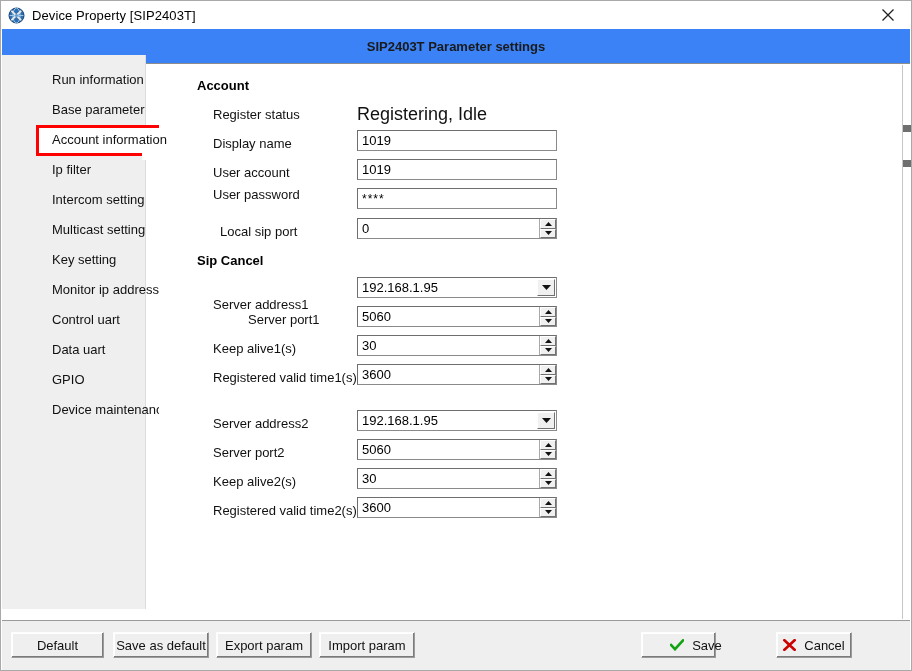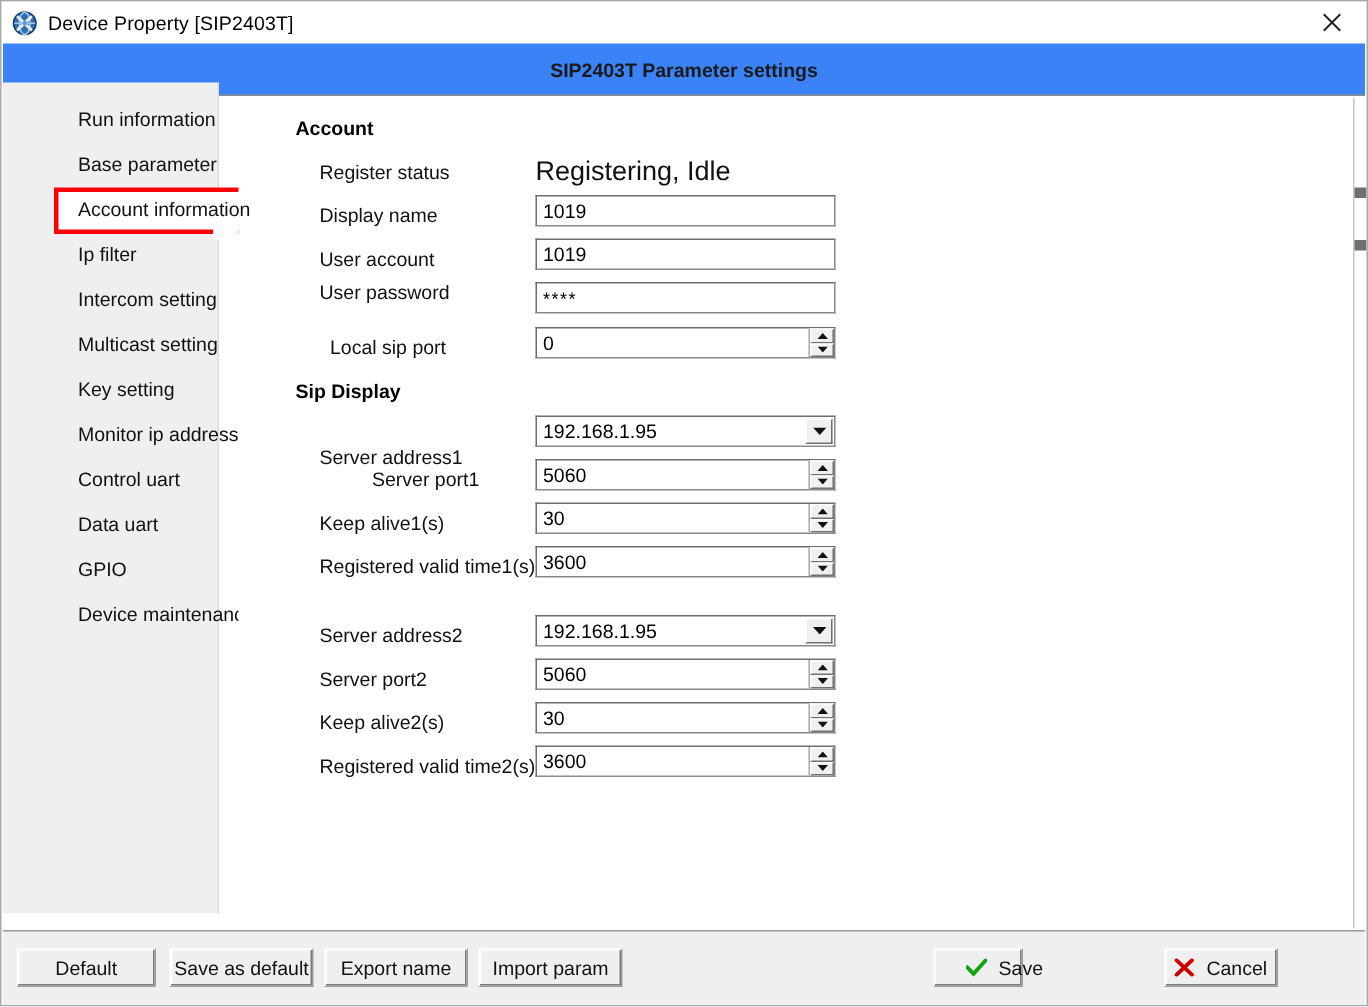--- a/index.html
+++ b/index.html
@@ -316,21 +316,21 @@
             </svg>
         </span>
         <span class="spin-btn">
           <svg width="7" height="4" viewBox="0 0 7 4">
               <path d="M3.5 4 L0 0 L7 0 Z" fill="#111"></path>
             </svg>
         </span>
       </span>
     </div>
 
-    <div class="section-title" style="left:38px; top:188px;">Sip Display</div>
+    <div class="section-title" style="left:38px; top:188px;">Sip Cancel</div>
 
     <div class="row" style="left:54px; top:229px; width:150px; height:20px;">
       <span class="row-label">Server address1</span>
     </div>
     <div class="field" style="left:198px; top:212px; width:200px;">
       <input type="text" value="192.168.1.95" style="">
       <span class="combo-btn">
         <svg width="9" height="5" viewBox="0 0 9 5">
             <path d="M0 0 L9 0 L4.5 5 Z" fill="#111"></path>
           </svg>
@@ -471,27 +471,27 @@
   </div>
 
   <div class="footer">
     <div class="btn" style="left:9px; top:11px; width:93px;">
       <span>Default</span>
     </div>
     <div class="btn" style="left:111px; top:11px; width:96px;">
       <span>Save as default</span>
     </div>
     <div class="btn" style="left:214px; top:11px; width:96px;">
-      <span>Export name</span>
+      <span>Export param</span>
     </div>
     <div class="btn" style="left:317px; top:11px; width:96px;">
       <span>Import param</span>
     </div>
 
-    <div class="btn" style="left:620px; top:11px; width:60px;padding-left:35px;">
+    <div class="btn" style="left:639px; top:11px; width:75px;padding-left:35px;">
       <span class="glyph">
         <svg width="14" height="12" viewBox="0 0 14 12">
           <path d="M1 6 L5 10.2 L13 1.4" stroke="#11a311" stroke-width="2.6" fill="none" stroke-linecap="square"></path>
         </svg>
       </span>
       <span>Save</span>
     </div>
     <div class="btn" style="left:774px; top:11px; width:76px;">
       <span class="glyph">
         <svg width="13" height="12" viewBox="0 0 13 12">

